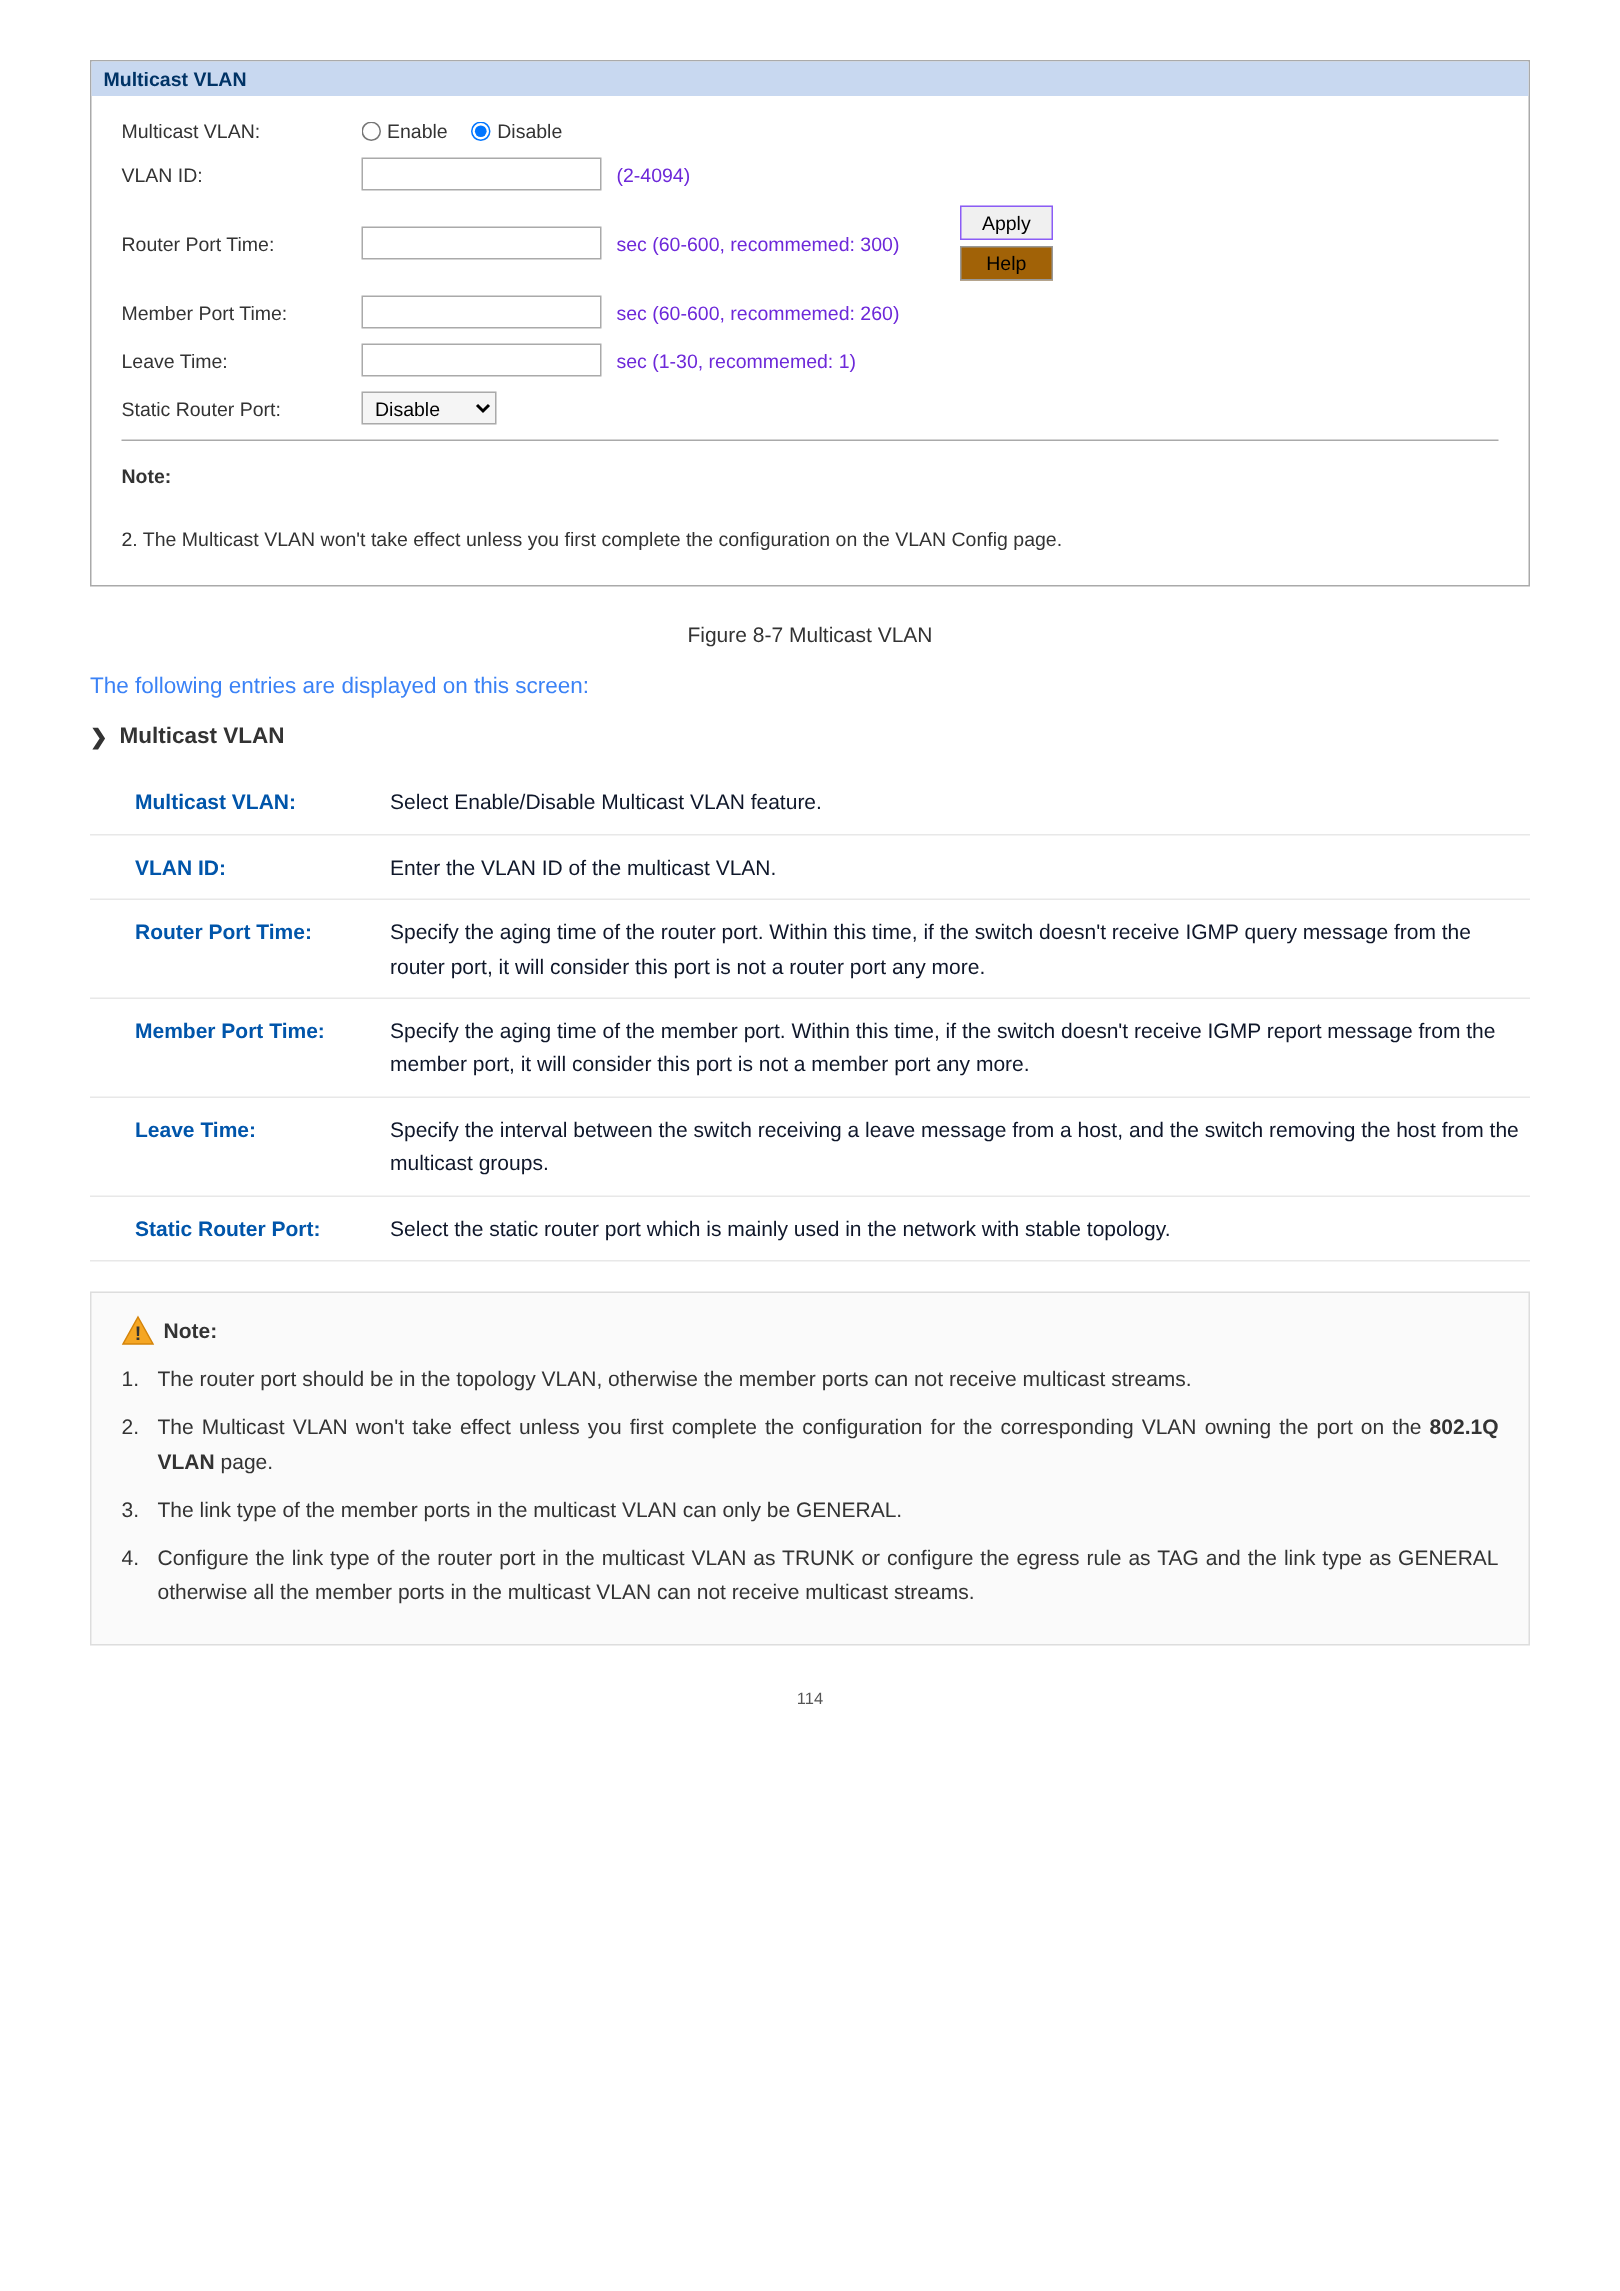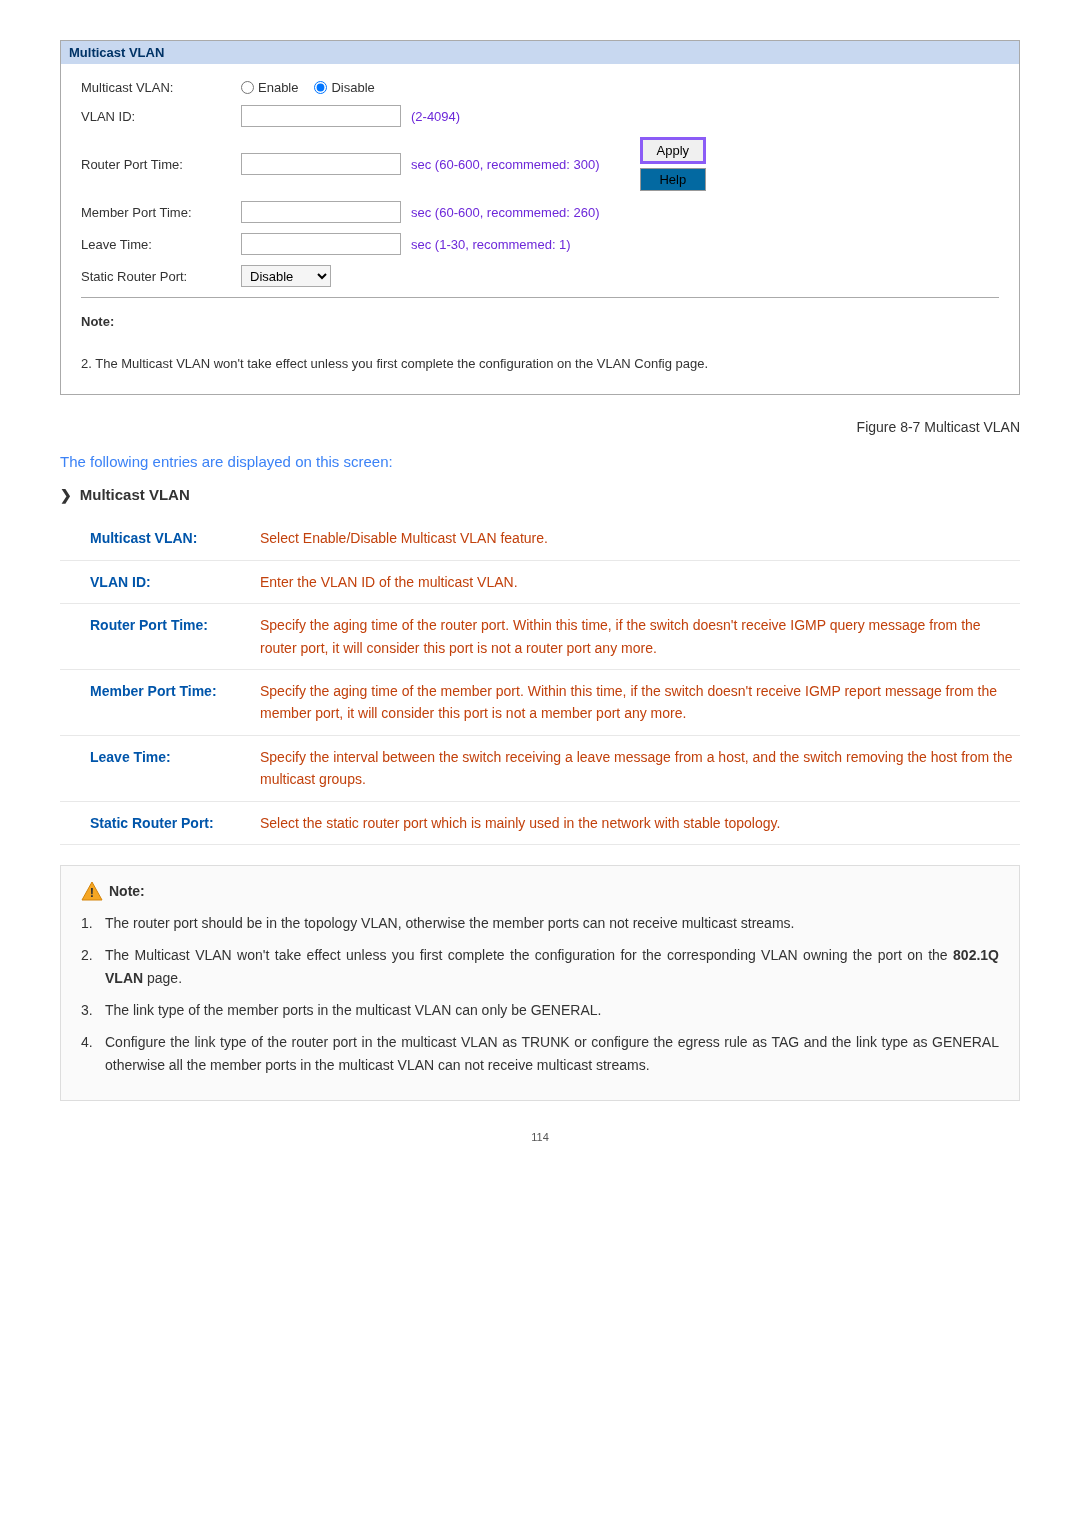--- a/index.html
+++ b/index.html
@@ -59,28 +59,28 @@
     .radio-group label {
       display: flex;
       align-items: center;
       gap: 4px;
       font-size: 13px;
       cursor: pointer;
       justify-content: center;
     }
     .btn-apply {
       background: #f0f0f0;
-      border: 3px solid #8b5cf6;
+      border: 1px solid #8b5cf6;
       padding: 3px 14px;
       font-size: 13px;
       cursor: pointer;
       margin-left: 20px;
     }
     .btn-help {
-      background: #0369a1;
+      background: #a16207;
       border: 1px solid #999;
       padding: 3px 2px;
       font-size: 13px;
       cursor: pointer;
       margin-left: 20px;
       margin-top: 4px;
     }
     .buttons-col {
       display: flex;
       flex-direction: column;
@@ -107,21 +107,21 @@
       color: #333;
       line-height: 1.6;
       margin-top: 6px;
     }
     .config-note strong {
       font-weight: bold;
     }
 
     
     .figure-caption {
-      text-align: right;
+      text-align: center;
       font-size: 14px;
       color: #333;
       margin: 20px 0 18px 0;
     }
 
     
     .body-text {
       font-size: 15px;
       color: #3b82f6;
       margin-bottom: 16px;
@@ -161,21 +161,21 @@
       line-height: 1.6;
     }
     .desc-table td:first-child {
       width: 200px;
       color: #0055aa;
       font-weight: bold;
       padding-right: 20px;
       padding-left: 30px;
     }
     .desc-table td:last-child {
-      color: #c2410c;
+      color: #0f172a;
     }
 
     
     .warn-box {
       border: 1px solid #ddd;
       background: #fafafa;
       padding: 14px 20px;
       margin-top: 20px;
     }
     .warn-title {

